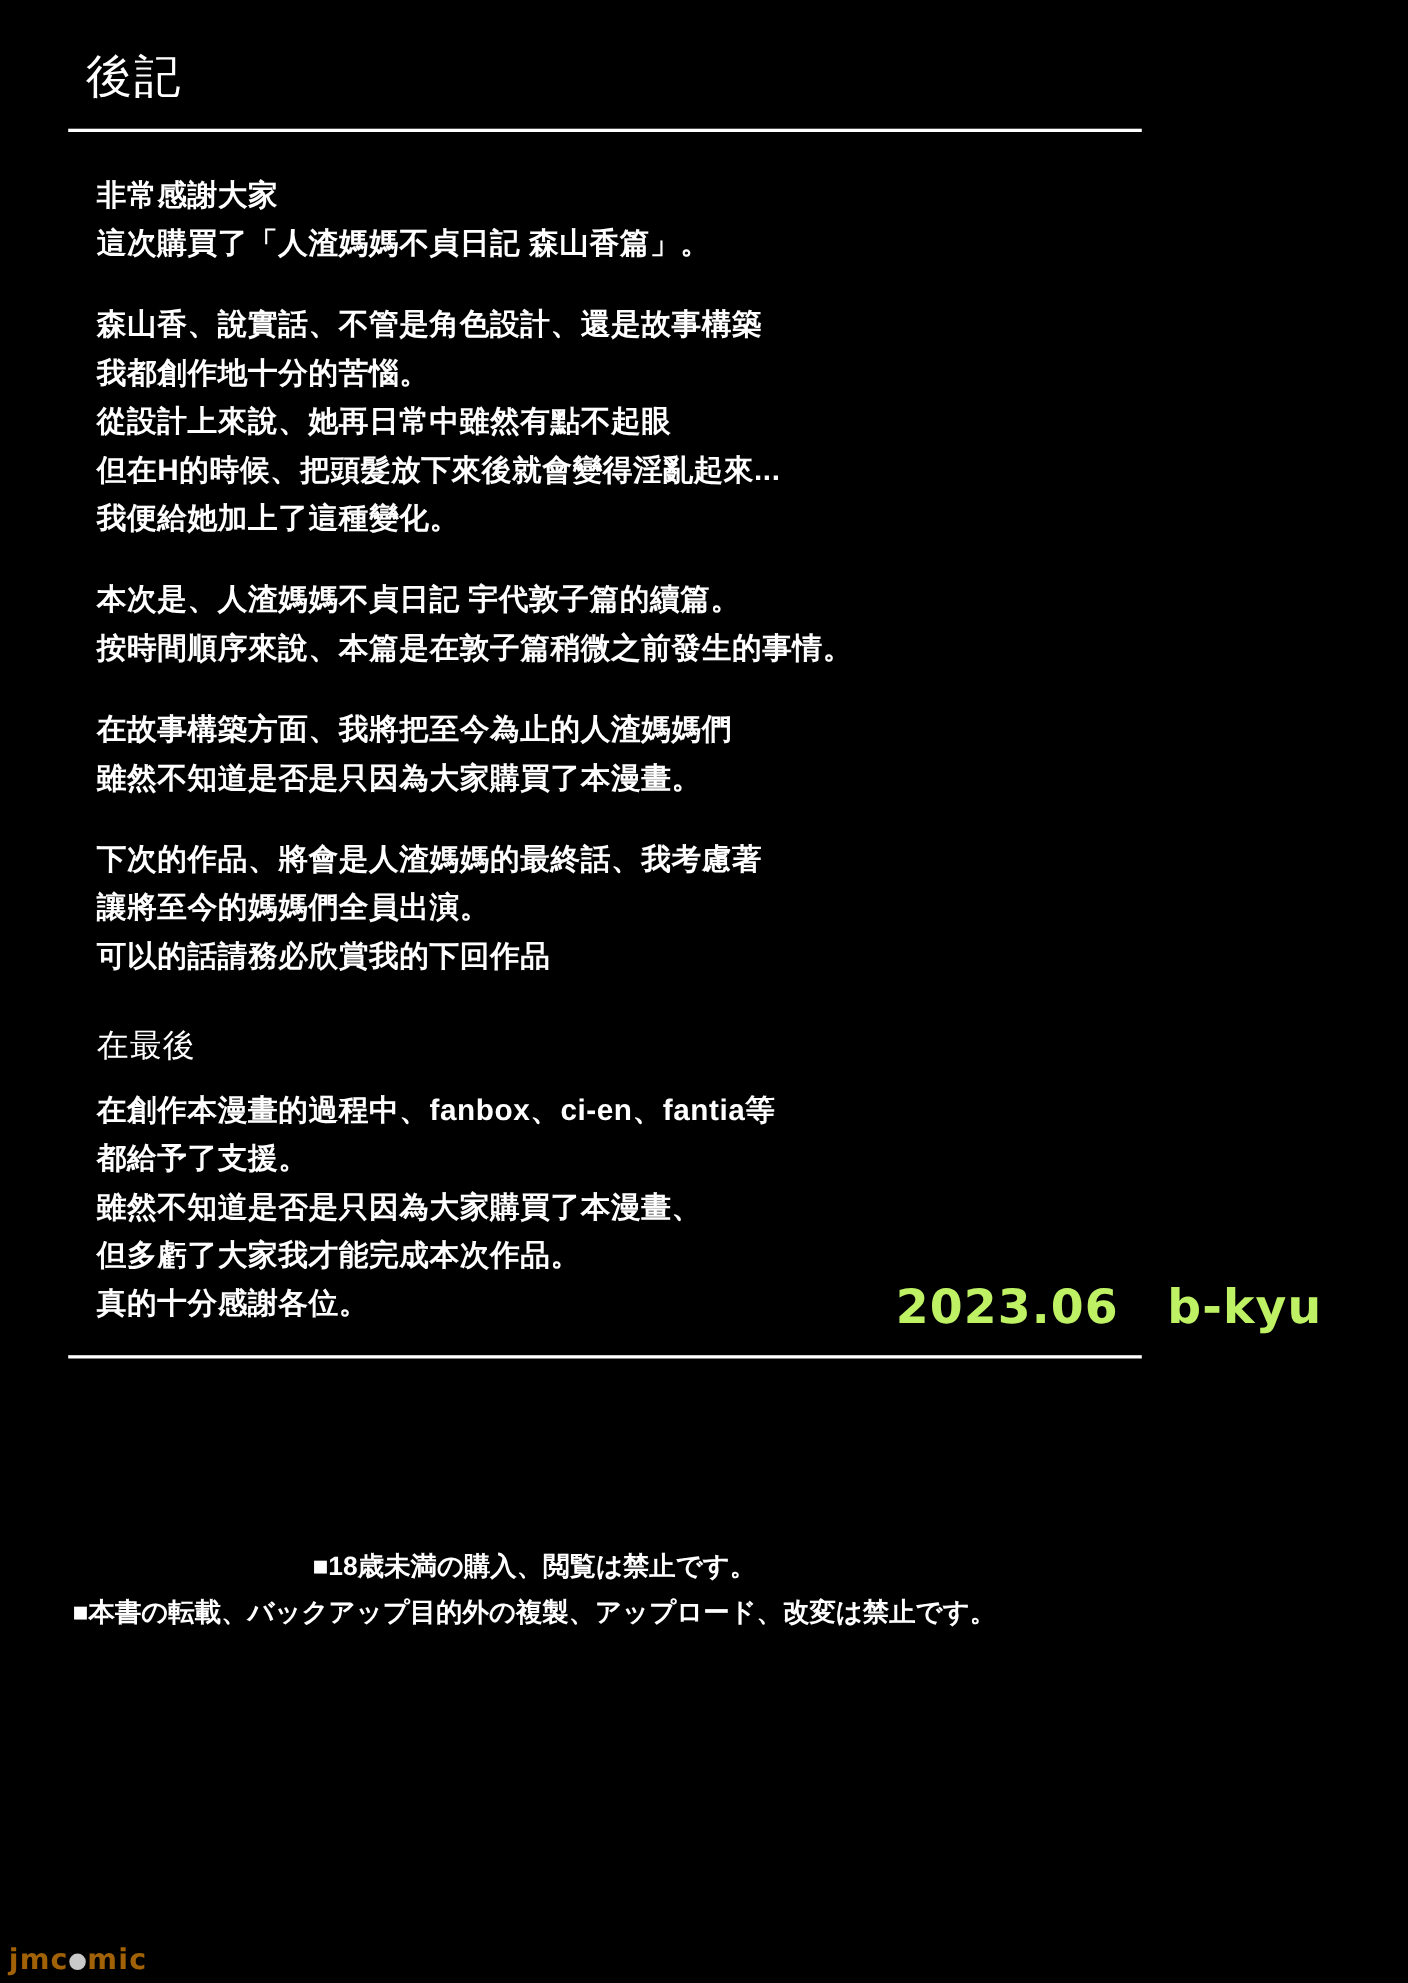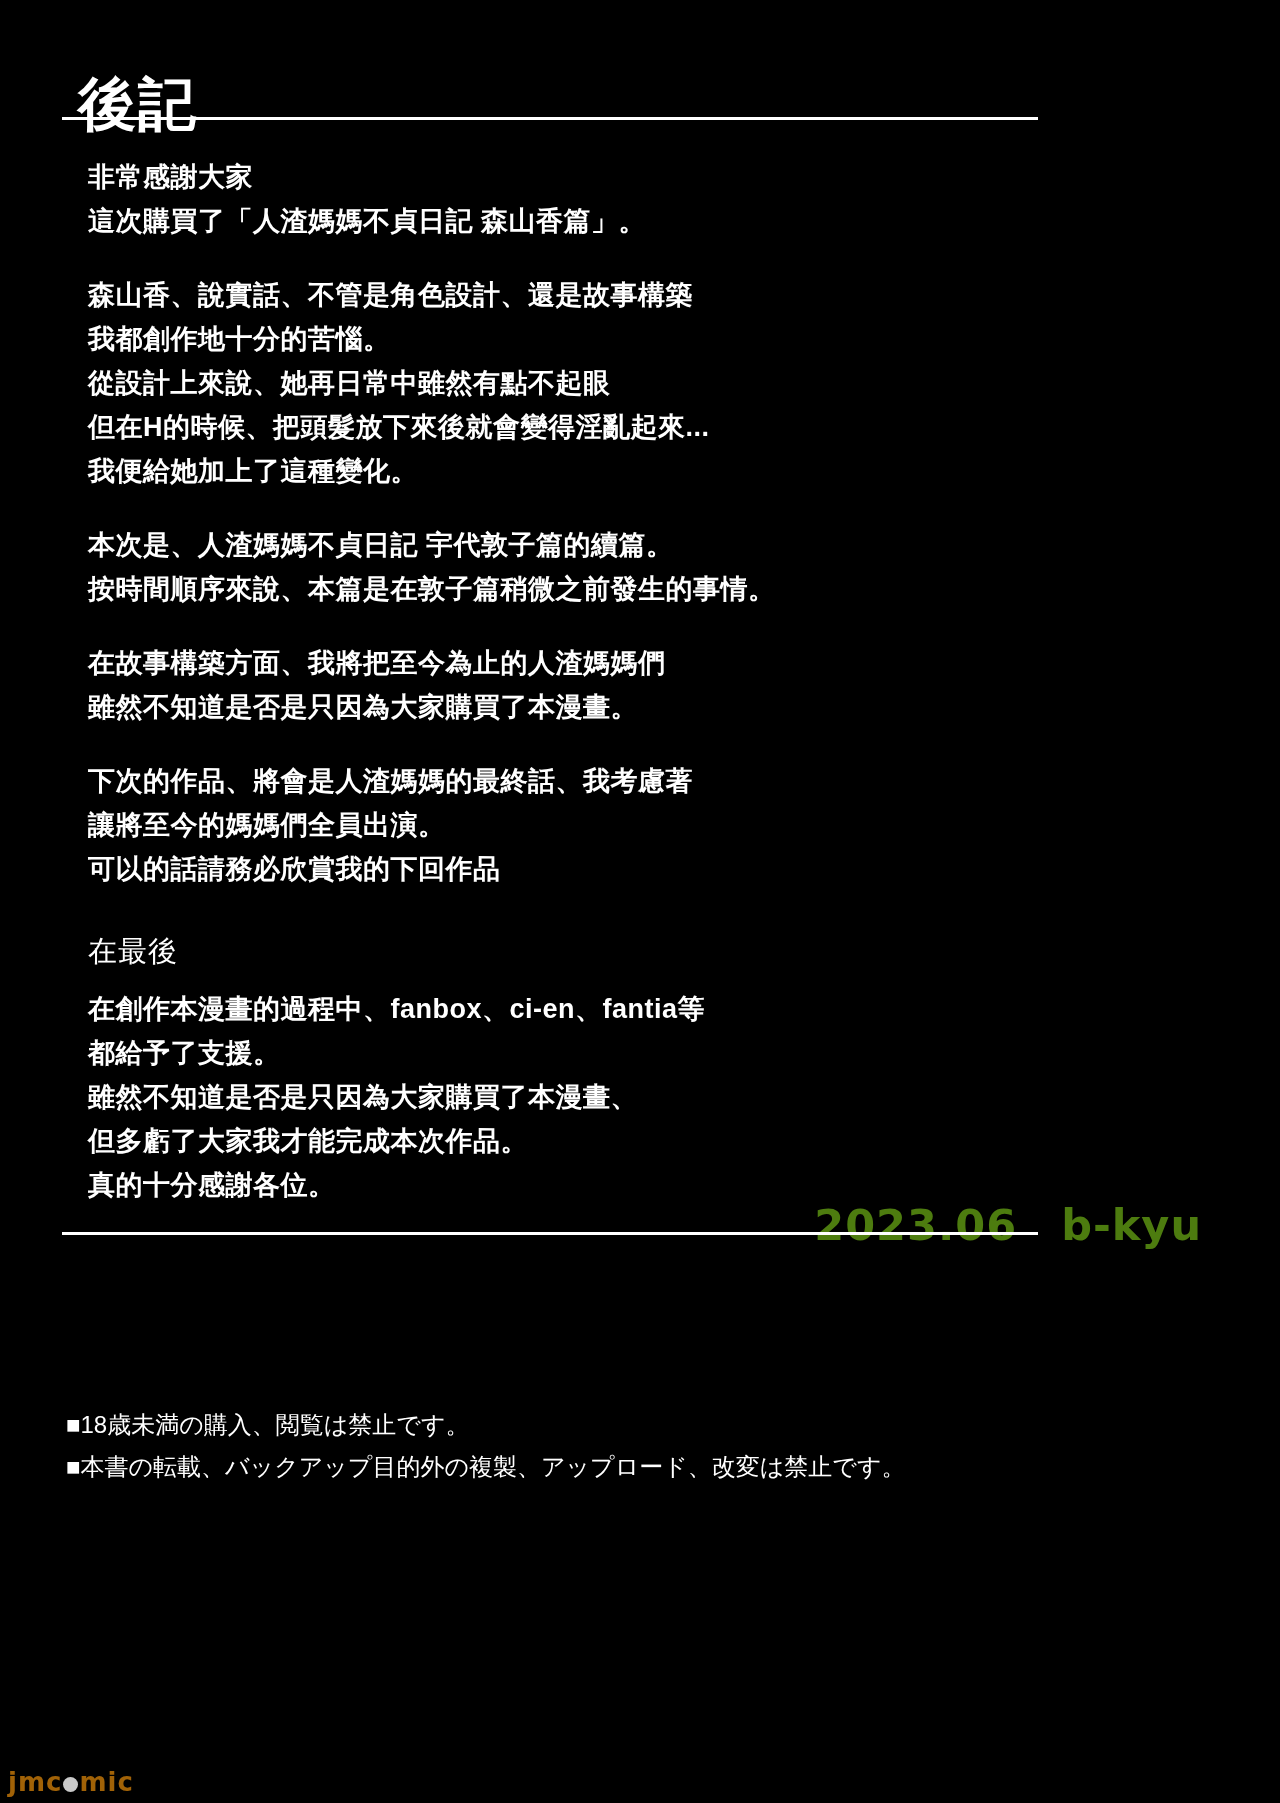--- a/index.html
+++ b/index.html
@@ -19,25 +19,24 @@
     position: absolute;
     left: 0; top: 0;
     width: 1280px;
     height: 1803px;
     background: #000000;
   }
   .title {
     position: absolute;
     left: 78px;
     top: 42px;
-    font-size: 58px;
-    font-weight: 700;
+    font-size: 42px;
+    font-weight: 400;
     letter-spacing: 2px;
     color: #ffffff;
-    margin-top: 24px;
   }
   .rule-top {
     position: absolute;
     left: 62px;
     top: 117px;
     width: 976px;
     height: 3px;
     background: #ffffff;
   }
   .body-block {
@@ -58,27 +57,27 @@
   .para:last-child { margin-bottom: 0; }
   .subhead {
     font-size: 29px;
     font-weight: 400;
     margin: 38px 0 14px 0;
     letter-spacing: 1px;
   }
   .signature {
     position: absolute;
     right: 78px;
-    top: 1197px;
+    top: 1160px;
     font-size: 43px;
     font-weight: 700;
     font-family: "DejaVu Sans", sans-serif;
     letter-spacing: 1px;
     white-space: pre;
-    color: #4d7c0f;
+    color: #bef264;
   }
   .rule-bottom {
     position: absolute;
     left: 62px;
     top: 1232px;
     width: 976px;
     height: 3px;
     background: #ffffff;
   }
   .links {
@@ -100,23 +99,24 @@
   }
   .link-url {
     text-decoration: none;
     color: #ffffff;
   }
   .notices {
     position: absolute;
     left: 66px;
     top: 1404px;
     font-size: 24px;
-    font-weight: 400;
+    font-weight: 700;
     line-height: 42px;
     color: #ffffff;
+    text-align: center;
   }
   .notice-row { display: block; white-space: pre; }
   .watermark {
     position: absolute;
     left: 8px;
     bottom: 6px;
     font-size: 26px;
     font-weight: 700;
     letter-spacing: 1px;
     color: #a16207;

